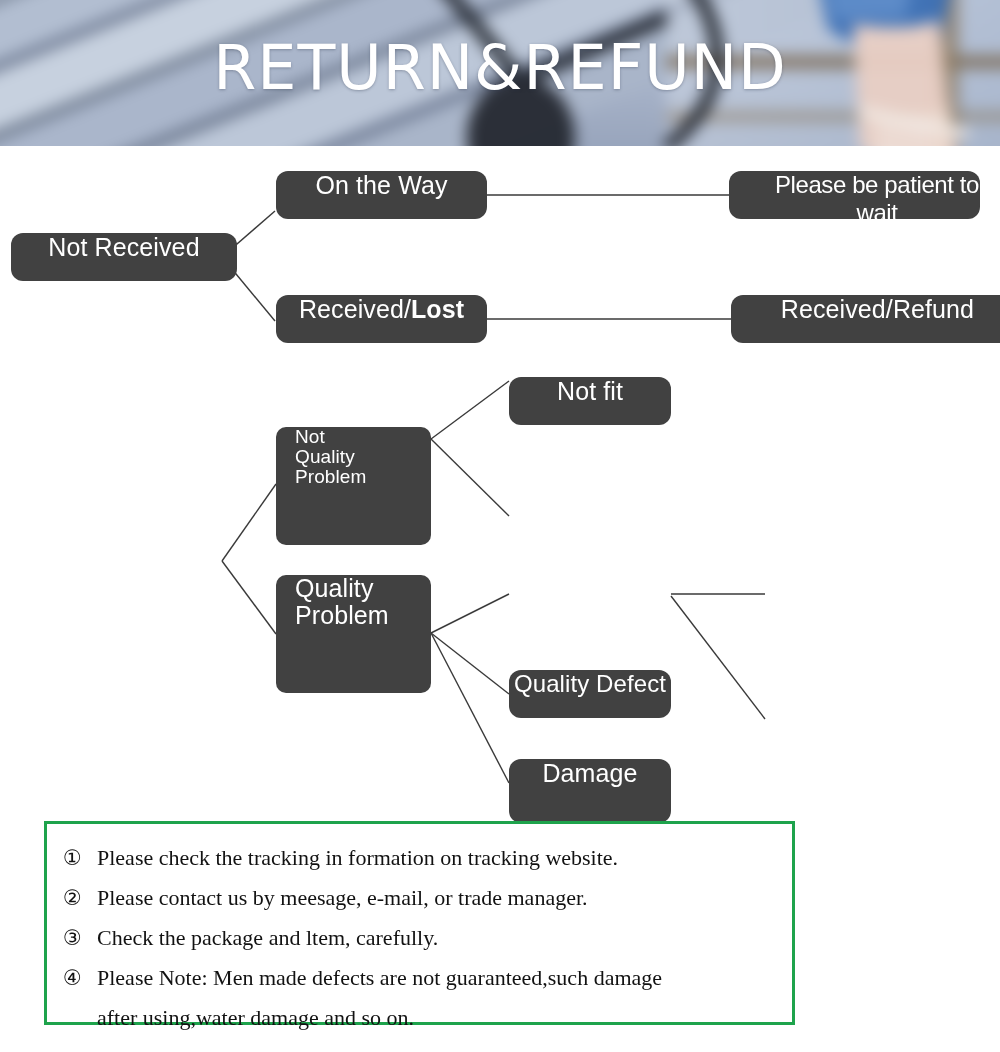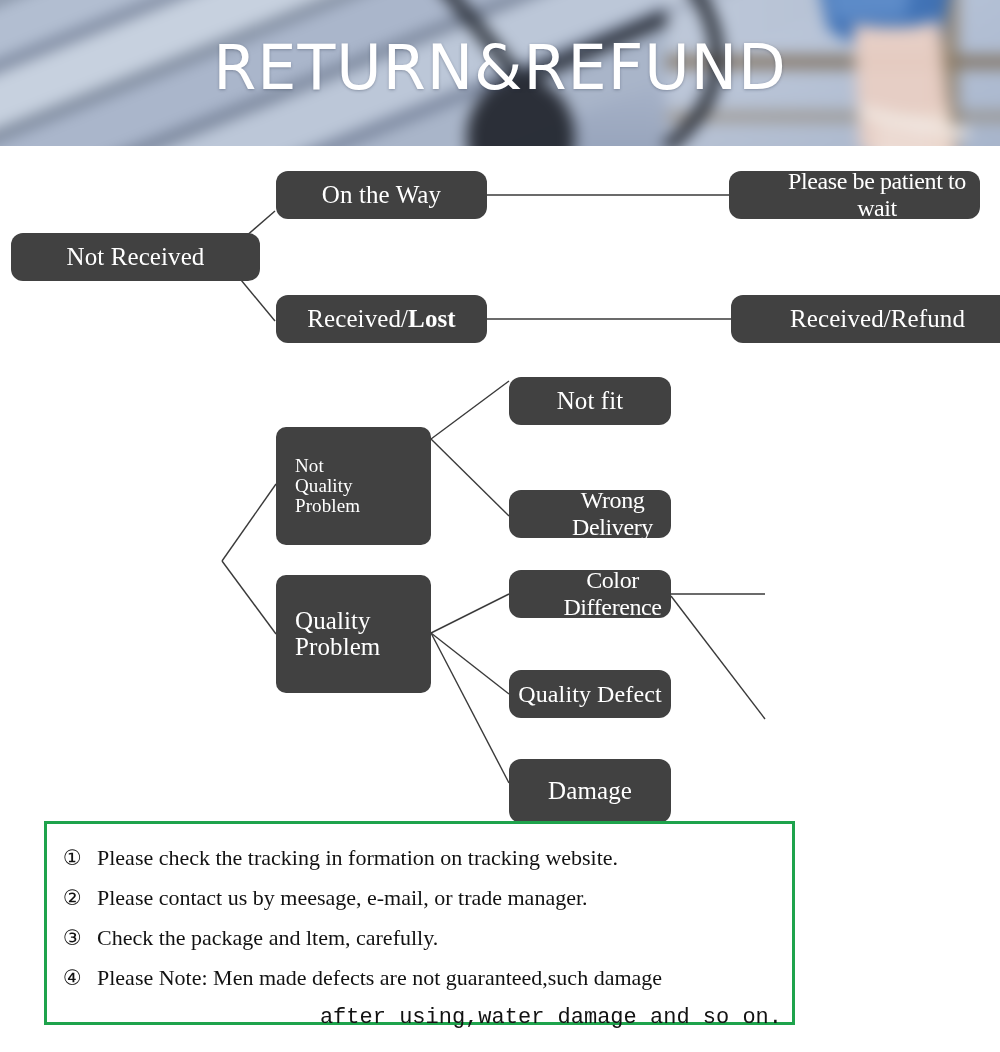--- a/index.html
+++ b/index.html
@@ -65,22 +65,21 @@
     left: 0; top: 0;
     width: 1000px; height: 680px;
     pointer-events: none;
   }
   .node {
     position: absolute;
     background: #414141;
     color: #ffffff;
     box-sizing: border-box;
     display: flex;
-    align-items: center;
-    font-family: Liberation Serif, serif;
+    font-family: Liberation Sans, sans-serif;
     font-weight: 400;
     letter-spacing: .1px;
   }
   .node.center { justify-content: center; text-align: center; }
   .node.left   { justify-content: flex-start; text-align: left; }
   .pill   { border-radius: 12px; }
   .rrect  { border-radius: 10px; }
   .cond   { font-stretch: condensed; letter-spacing: -.4px; padding-left: 45px; }
   .node b { font-weight: 700; }
   .multi  { line-height: 1.06; display: block; }
@@ -110,26 +109,25 @@
   .note-num {
     width: 34px;
     flex: 0 0 34px;
     font-size: 21px;
     font-family: "DejaVu Sans", sans-serif;
     line-height: 40px;
     text-align: left;
   }
   .note-text { flex: 1 1 auto; white-space: normal; }
   .note-cont {
-    font-family: Liberation Mono, monospace;
+    font-family: Liberation Serif, serif;
     font-size: 22px;
     color: #121212;
     line-height: 40px;
     padding-left: 34px;
-    text-align: right;
   }
 </style>
 </head>
 <body>
 
 <div id="page">
 
   <div id="banner">
     <div id="banner-photo">
       <svg width="1080" height="230" viewBox="0 0 1080 230">
@@ -211,21 +209,21 @@
         <path d="M431 487 L509 448"></path>
         <path d="M431 487 L509 548"></path>
         <path d="M431 487 L509 637"></path>
 
         <path d="M671 448 L765 448"></path>
 
         <path d="M671 450 L765 573"></path>
       </g>
     </svg>
 
-    <div class="node pill center" style="left:11px; top:87px; width:249px; height:48px; font-size:25px;">
+    <div class="node pill center" style="left:11px; top:87px; width:226px; height:48px; font-size:25px;">
       <span class="txt">Not Received</span>
     </div>
 
     <div class="node pill center" style="left:276px; top:25px; width:211px; height:48px; font-size:25px;">
       <span class="txt">On the Way</span>
     </div>
 
     <div class="node pill center" style="left:276px; top:149px; width:211px; height:48px; font-size:25px;">
       <span class="txt"><span>Received/</span><b>Lost</b></span>
     </div>
@@ -247,27 +245,21 @@
 
     <div class="node rrect left" style="left:276px; top:429px; width:155px; height:118px; font-size:25px; padding-left:19px;">
       <span class="txt multi" style="white-space:pre-line;">Quality
 Problem</span>
     </div>
 
     <div class="node pill center" style="left:509px; top:231px; width:162px; height:48px; font-size:25px;">
       <span class="txt">Not fit</span>
     </div>
 
-    <div class="node pill center cond" style="left:509px; top:344px; width:162px; height:48px; font-size:24px;">
-      <span class="txt">Wrong Delivery</span>
-    </div>
-
-    <div class="node pill center cond" style="left:509px; top:424px; width:162px; height:48px; font-size:24px;">
-      <span class="txt">Color Difference</span>
-    </div>
+
 
     <div class="node pill center" style="left:509px; top:524px; width:162px; height:48px; font-size:24px;">
       <span class="txt">Quality Defect</span>
     </div>
 
     <div class="node pill center" style="left:509px; top:613px; width:162px; height:64px; font-size:25px;">
       <span class="txt">Damage</span>
     </div>
 
 

